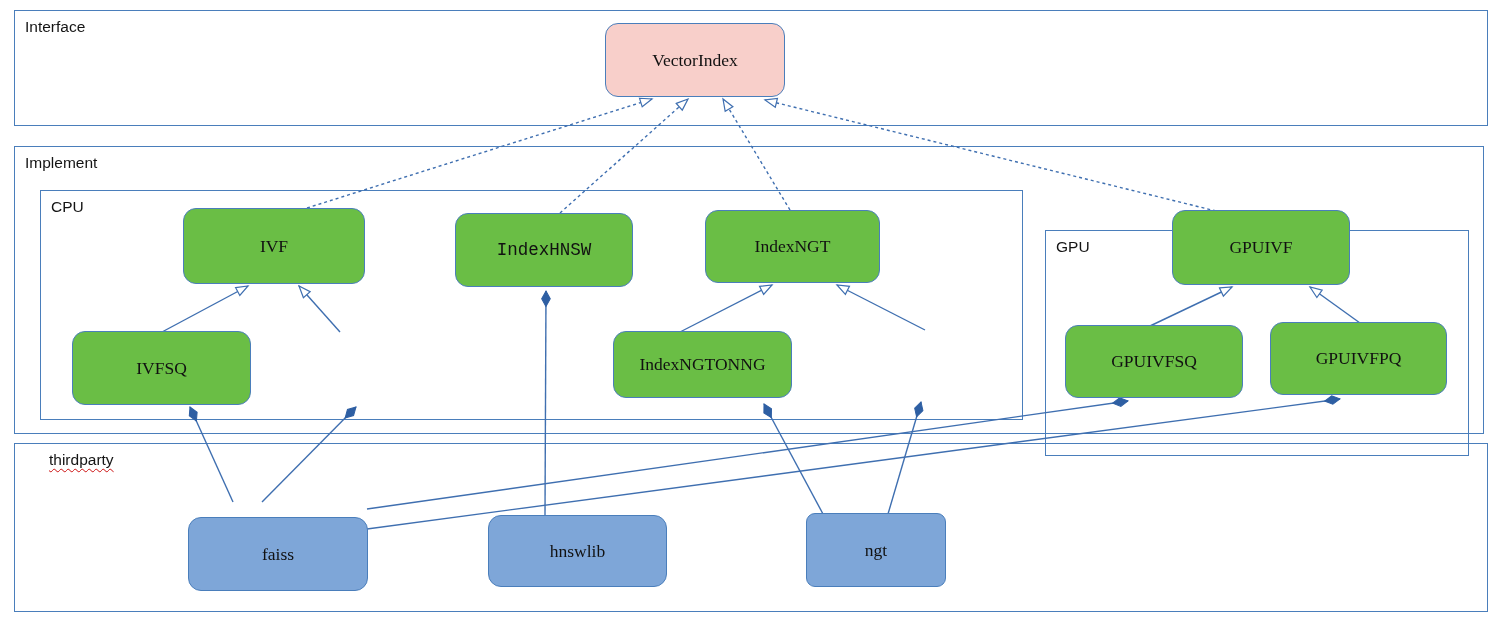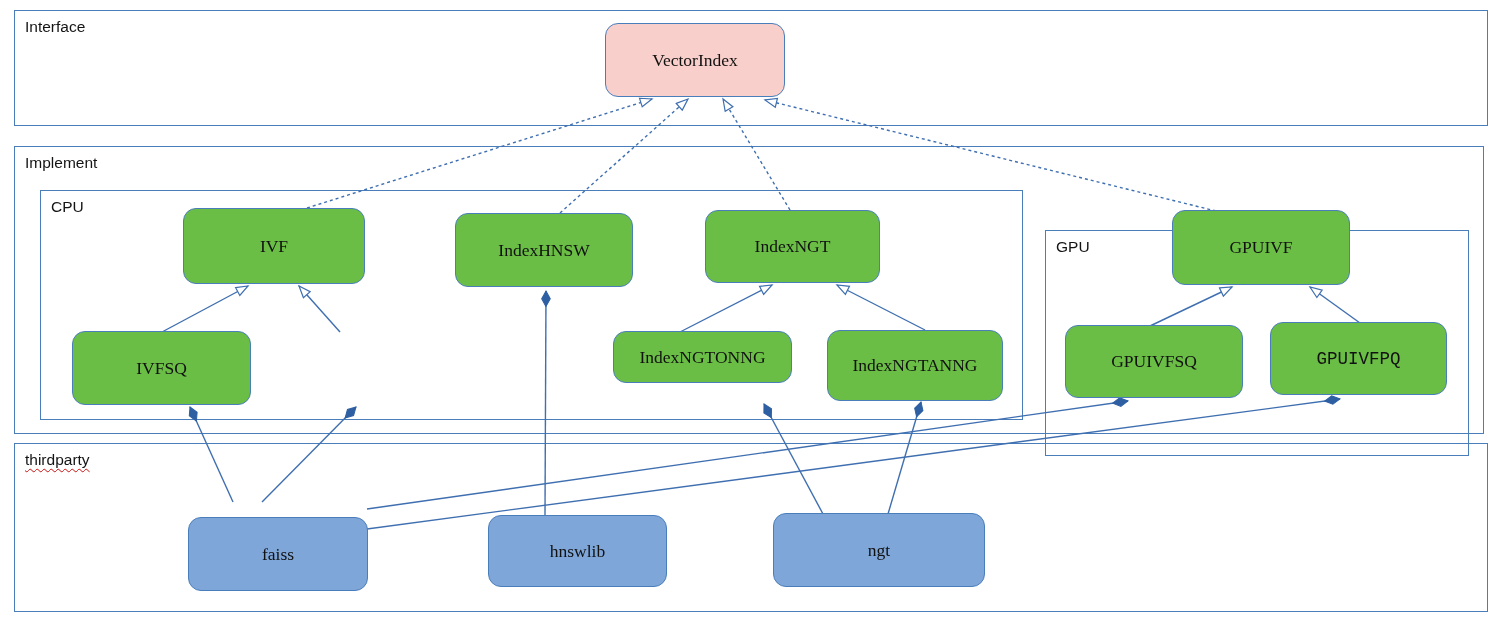--- a/index.html
+++ b/index.html
@@ -27,20 +27,21 @@
     top: 7px;
     left: 10px;
     font-size: 15.5px;
     color: #141414;
     white-space: nowrap;
   }
   .container-label.misspelled {
     text-decoration: underline wavy #cc1111;
     text-decoration-thickness: 1px;
     text-underline-offset: 3px;
+    margin-left: 24px;
   }
 
   
   svg.edges {
     position: absolute;
     left: 0; top: 0;
     width: 1503px; height: 628px;
     z-index: 1;
     pointer-events: none;
   }
@@ -115,36 +116,35 @@
       <line x1="367" y1="529" x2="1340" y2="399" class="edge composition" marker-end="url(#diamond-filled)"></line>
       <line x1="545" y1="516" x2="546" y2="291" class="edge composition" marker-end="url(#diamond-filled)"></line>
       <line x1="823" y1="514" x2="764" y2="404" class="edge composition" marker-end="url(#diamond-filled)"></line>
       <line x1="888" y1="514" x2="921" y2="402" class="edge composition" marker-end="url(#diamond-filled)"></line>
     </svg>
 
   <div class="node pink" style="left:605px; top:23px;  width:180px; height:74px;">VectorIndex</div>
 
   <div class="node green" style="left:183px; top:208px; width:182px; height:76px;">IVF</div>
 
-  <div class="node green" style="left:455px; top:213px; width:178px; height:74px;">IndexHNSW</div>
+  <div class="node green" style="left:455px; top:213px; width:178px; height:74px;font-family:Liberation Mono, monospace;">IndexHNSW</div>
 
   <div class="node green" style="left:1172px; top:210px; width:178px; height:75px;">GPUIVF</div>
 
   <div class="node green" style="left:705px; top:210px; width:175px; height:73px;">IndexNGT</div>
 
   <div class="node green" style="left:72px; top:331px; width:179px; height:74px;">IVFSQ</div>
 
 
-  <div class="node green" style="left:613px; top:331px; width:179px; height:52px;text-align:center;">IndexNGTONNG</div>
+  <div class="node green" style="left:613px; top:331px; width:179px; height:67px;text-align:center;">IndexNGTONNG</div>
 
-  <div class="node green" style="left:827px; top:330px; width:176px; height:71px;">IndexNGTANNG</div>
 
   <div class="node green" style="left:1065px; top:325px; width:178px; height:73px;">GPUIVFSQ</div>
 
-  <div class="node green" style="left:1270px; top:322px; width:177px; height:73px;font-family:Liberation Mono, monospace;">GPUIVFPQ</div>
+  <div class="node green" style="left:1270px; top:322px; width:177px; height:73px;">GPUIVFPQ</div>
 
   <div class="node blue" style="left:188px; top:501px; width:180px; height:74px;margin-top:16px;">faiss</div>
 
   <div class="node blue" style="left:488px; top:515px; width:179px; height:72px;">hnswlib</div>
 
-  <div class="node blue" style="left:773px; top:513px; width:212px; height:74px;">ngt</div>
+  <div class="node blue" style="left:806px; top:513px; width:140px; height:74px;border-radius:9px;">ngt</div>
 
 </div>
 
 </body></html>

